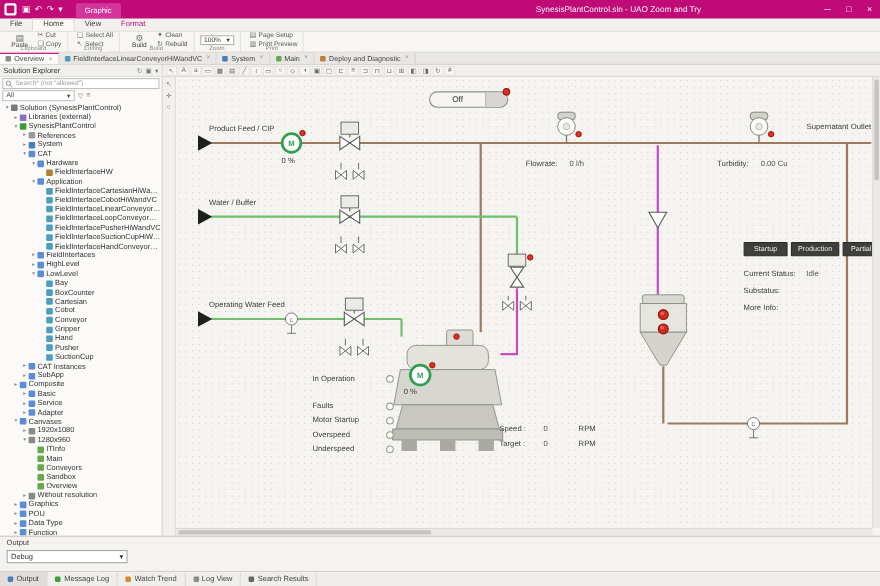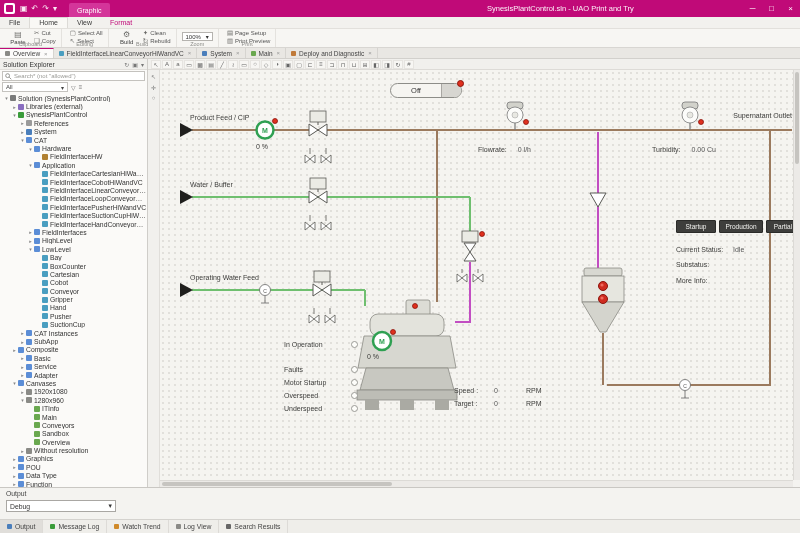--- a/index.html
+++ b/index.html
@@ -104,21 +104,21 @@
 
   <div class="titlebar">
     <div class="app-icon"></div>
     <div class="qat" id="qat">
         <span>▣</span>
         <span>↶</span>
         <span>↷</span>
         <span>▾</span>
       </div>
     <div class="ctx-chip">Graphic</div>
-    <div class="title-text">SynesisPlantControl.sln - UAO Print and Try</div>
+    <div class="title-text">SynesisPlantControl.sln - UAO Zoom and Try</div>
     <div class="win-controls">
       <div class="win-btn">─</div>
       <div class="win-btn">□</div>
       <div class="win-btn">×</div>
     </div>
   </div>
 
   <div class="menubar">
     <div class="menu-tab">File</div>
     <div class="menu-tab active">Home</div>

